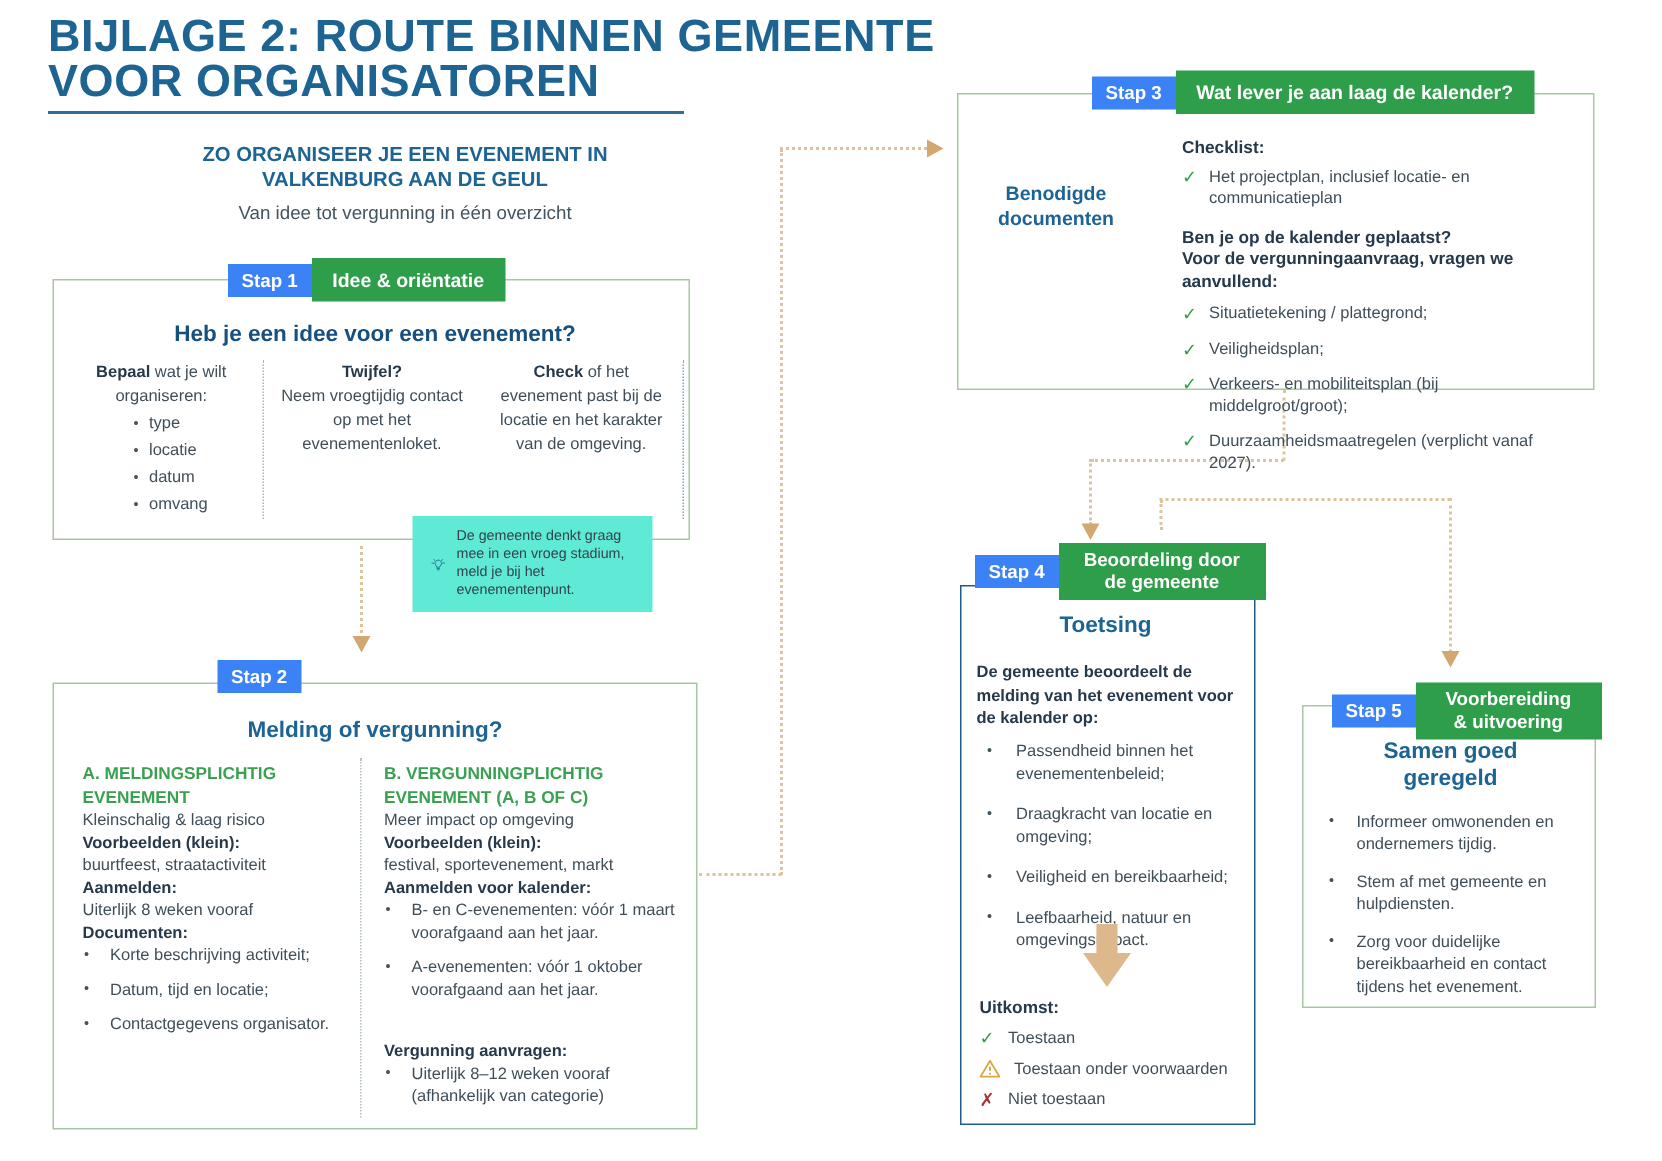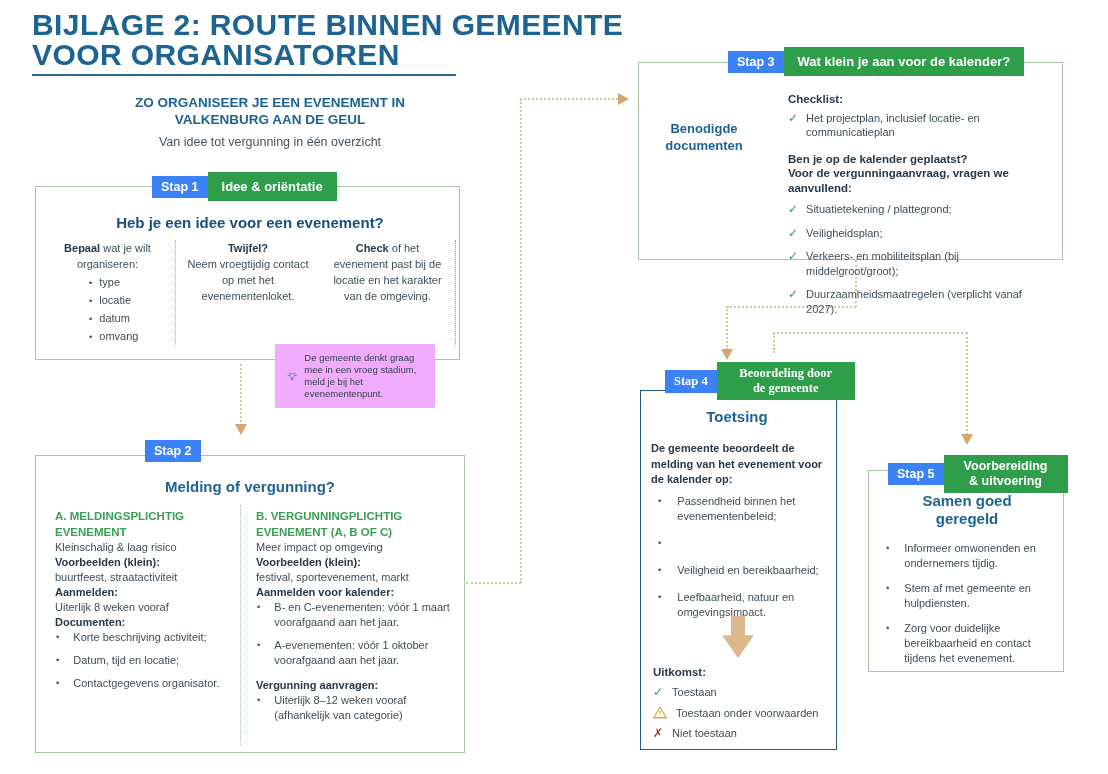--- a/index.html
+++ b/index.html
@@ -34,21 +34,21 @@
   
   .s1-cols{left:40px;top:240px;width:416px;display:grid;grid-template-columns:136px 144px 136px;z-index:2;}
   .s1-col{font-size:11px;line-height:16px;text-align:center;padding:0 8px;box-sizing:border-box;}
   .s1-col.d1{border-right:1px dotted #9db6c8;}
   .s1-col.d2{border-right:1px dotted #7ea3c4;}
   .s1-list{margin:2px 0 0 40px;text-align:left;}
   .s1-list .row{margin-bottom:1px;}
   .dot{color:#44545e;margin-right:6px;font-family:"DejaVu Sans",sans-serif;font-size:9px;}
 
   
-  .callout{left:275px;top:344px;width:160px;height:64px;background:#f0abfc;z-index:3;
+  .callout{left:275px;top:344px;width:160px;height:64px;background:#5eead4;z-index:3;
            display:flex;align-items:center;gap:7px;padding:6px 12px;box-sizing:border-box;}
   .callout .txt{font-size:9.5px;line-height:12px;color:#33434d;}
   .doc-box{left:666px;top:172px;width:88px;height:120px;background:#d9e7d4;z-index:3;
            text-align:center;padding:8px 6px;box-sizing:border-box;}
   .doc-box .txt{font-size:9px;line-height:11.5px;color:#33434d;margin-top:4px;}
 
   
   .s2-col{position:absolute;font-size:11px;line-height:15px;z-index:2;}
   .s2-col p{margin:0;}
   .mb3{margin-bottom:3px;} .mb6{margin-bottom:6px;} .mb8{margin-bottom:8px;}
@@ -200,31 +200,31 @@
     <p class="mb12">festival, sportevenement, markt</p>
     <p class="bold-label mb6">Aanmelden voor kalender:</p>
     <div class="li">
         <span class="dot">•</span>
         <span>B- en C-evenementen: vóór 1 maart voorafgaand aan het jaar.</span>
       </div>
     <div class="li">
         <span class="dot">•</span>
         <span>A-evenementen: vóór 1 oktober voorafgaand aan het jaar.</span>
       </div>
-    <p class="bold-label mb6" style="margin-top:10px;">Vergunning aanvragen:</p>
+    <p class="bold-label mb6" style="margin-top:26px;">Vergunning aanvragen:</p>
     <div class="li">
         <span class="dot">•</span>
         <span>Uiterlijk 8–12 weken vooraf (afhankelijk van categorie)</span>
       </div>
   </div>
 
   <div class="box" style="left:638px;top:62px;width:425px;height:198px;"></div>
   <div class="step-header" style="left:728px;top:47px;">
     <span class="badge">Stap 3</span>
-    <span class="hdr-label" style="min-width:225px;box-sizing:border-box;">Wat klein je aan voor de kalender?</span>
+    <span class="hdr-label" style="min-width:225px;box-sizing:border-box;">Wat lever je aan laag de kalender?</span>
   </div>
 
   <div class="abs s3-left-title blue-heading">
     <div>Benodigde</div>
     <div>documenten</div>
   </div>
 
 
   <div class="abs s3-right">
     <p class="bold-label" style="margin:0 0 4px 0;font-size:11.5px;">Checklist:</p>
@@ -246,34 +246,35 @@
       <span class="check">✓</span>
       <span>Verkeers- en mobiliteitsplan (bij middelgroot/groot);</span>
     </div>
     <div class="check-row">
       <span class="check">✓</span>
       <span>Duurzaamheidsmaatregelen (verplicht vanaf 2027).</span>
     </div>
   </div>
 
   <div class="box blue" style="left:640px;top:390px;width:197px;height:360px;"></div>
-  <div class="step-header" style="left:665px;top:362px;font-family:Liberation Serif, serif;">
+  <div class="step-header" style="left:650px;top:362px;">
     <span class="badge">Stap 4</span>
     <span class="hdr-label two" style="width:118px;"><span>Beoordeling door</span><br><span>de gemeente</span></span>
   </div>
 
   <div class="abs s4-content">
     <div class="blue-heading hd">Toetsing</div>
     <div class="bold-label s4-intro">De gemeente beoordeelt de melding van het evenement voor de kalender op:</div>
     <div class="s4-li">
         <span class="dot">•</span>
         <span>Passendheid binnen het evenementenbeleid;</span>
       </div>
     <div class="s4-li">
         <span class="dot">•</span>
+        <span>Draagkracht van locatie en omgeving;</span>
       </div>
     <div class="s4-li">
         <span class="dot">•</span>
         <span>Veiligheid en bereikbaarheid;</span>
       </div>
     <div class="s4-li">
         <span class="dot">•</span>
         <span>Leefbaarheid, natuur en omgevingsimpact.</span>
       </div>
   </div>

